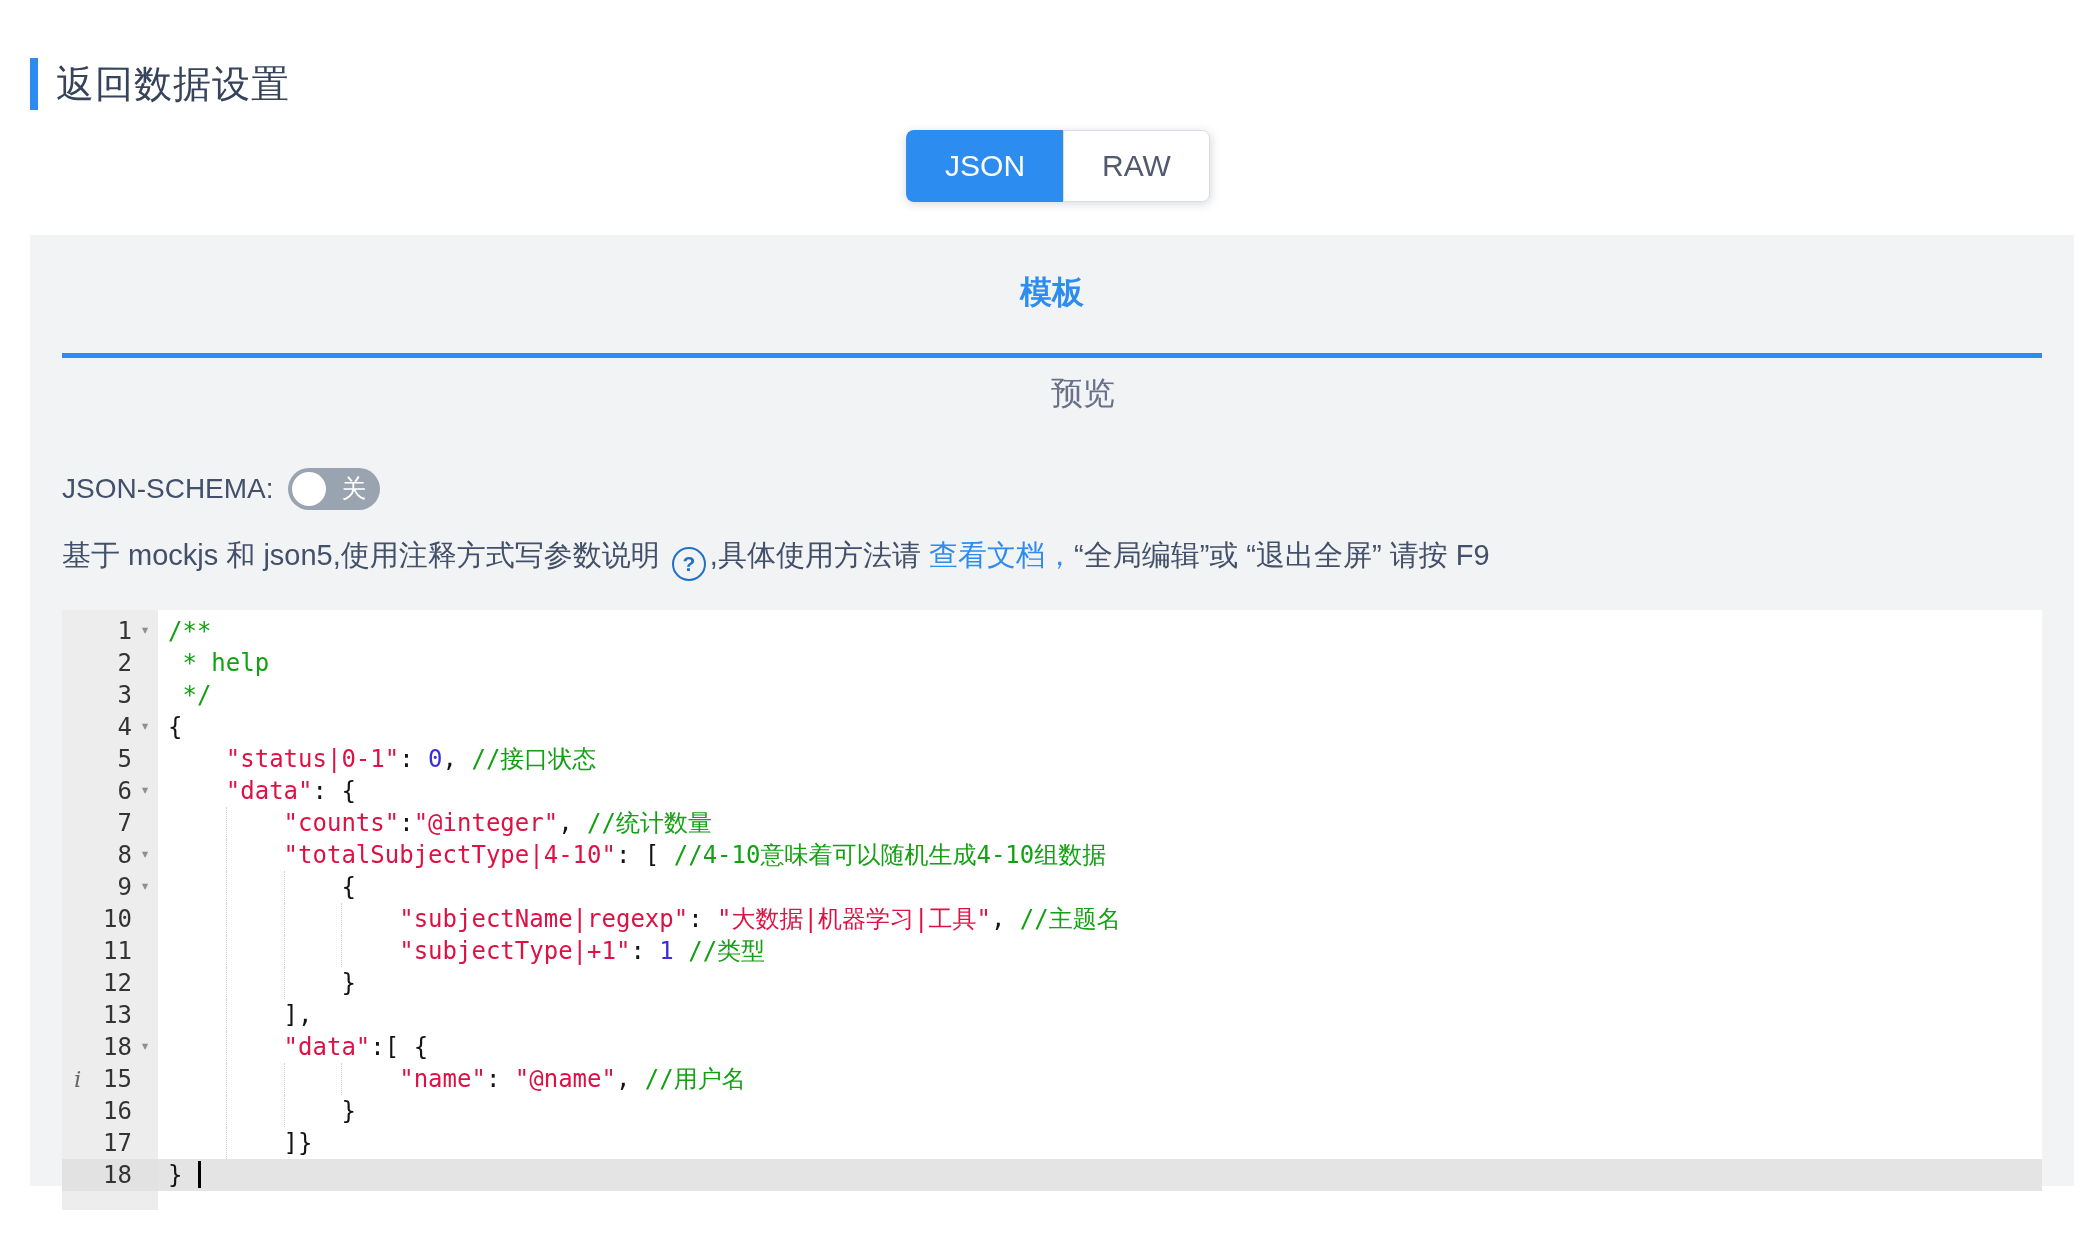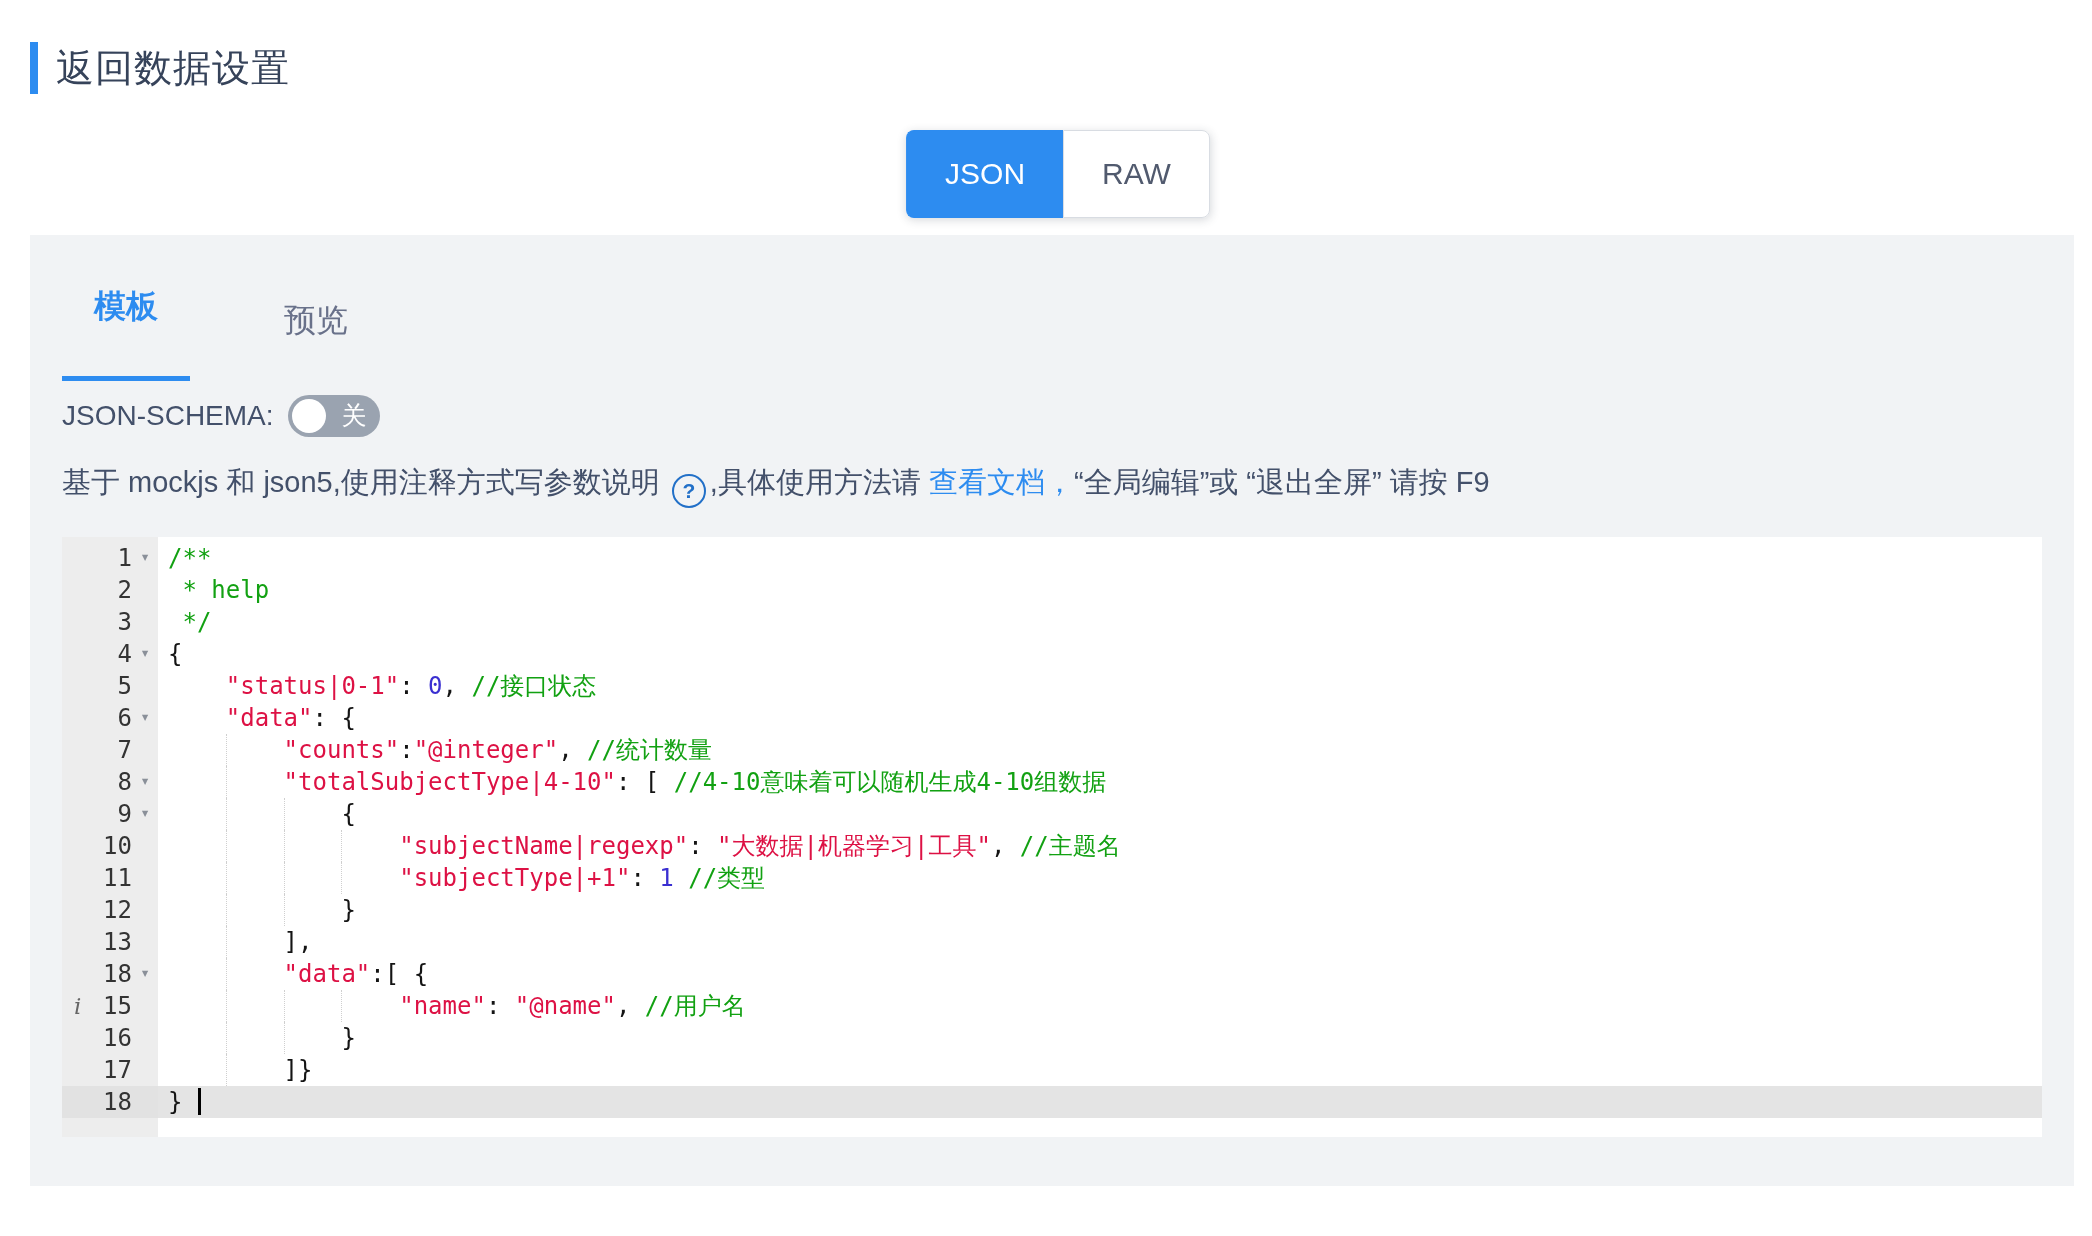--- a/index.html
+++ b/index.html
@@ -1,39 +1,39 @@
 <!DOCTYPE html>
 <html><head>
 <meta charset="utf-8">
 <style>
   html,body{margin:0;padding:0;background:#ffffff;}
   .page{position:relative;width:2092px;height:1236px;background:#ffffff;
         font-family:"Liberation Sans",sans-serif;color:#36435a;overflow:hidden;}
 
   
-  .title-wrap{position:absolute;left:30px;top:42px;display:flex;align-items:center;}
+  .title-wrap{position:absolute;left:30px;top:58px;display:flex;align-items:center;}
   .title-bar{width:8px;height:52px;background:#2d8cf0;}
   .title-text{margin-left:18px;font-size:38px;color:#36435a;letter-spacing:1px;}
 
   
   .mode-group{position:absolute;top:130px;left:calc(50% + 12px);transform:translateX(-50%);
               display:flex;border-radius:8px;box-shadow:0 2px 10px rgba(31,45,61,.18);}
-  .mode-btn{height:88px;padding:0 38px;font-size:30px;display:flex;align-items:center;
+  .mode-btn{height:72px;padding:0 38px;font-size:30px;display:flex;align-items:center;
             background:#ffffff;border:1px solid #d8dce2;color:#515a6e;cursor:pointer;
             font-family:"Liberation Sans",sans-serif;}
   .mode-btn:first-child{border-radius:8px 0 0 8px;border-right:none;}
   .mode-btn:last-child{border-radius:0 8px 8px 0;}
   .mode-btn.active{background:#2d8cf0;border-color:#2d8cf0;color:#ffffff;}
 
   
   .panel{position:absolute;left:30px;top:235px;width:2044px;height:951px;
          background:#f1f3f5;padding:0 32px;box-sizing:border-box;}
 
   
-  .tabs{display:flex;padding-top:50px;}
+  .tabs{display:flex;padding-top:36px;flex-direction:column;}
   .tab{min-width:128px;text-align:center;font-size:32px;padding-bottom:38px;
        color:#69718a;cursor:pointer;}
   .tab.active{color:#2d8cf0;font-weight:700;border-bottom:5px solid #2d8cf0;}
   .tab + .tab{margin-left:62px;margin-top:14px;}
 
   
   .schema-row{margin-top:14px;display:flex;align-items:center;}
   .schema-label{font-size:28px;color:#43506a;}
   .switch{margin-left:14px;position:relative;width:92px;height:42px;border-radius:21px;
           background:#9aa3b0;cursor:pointer;}

